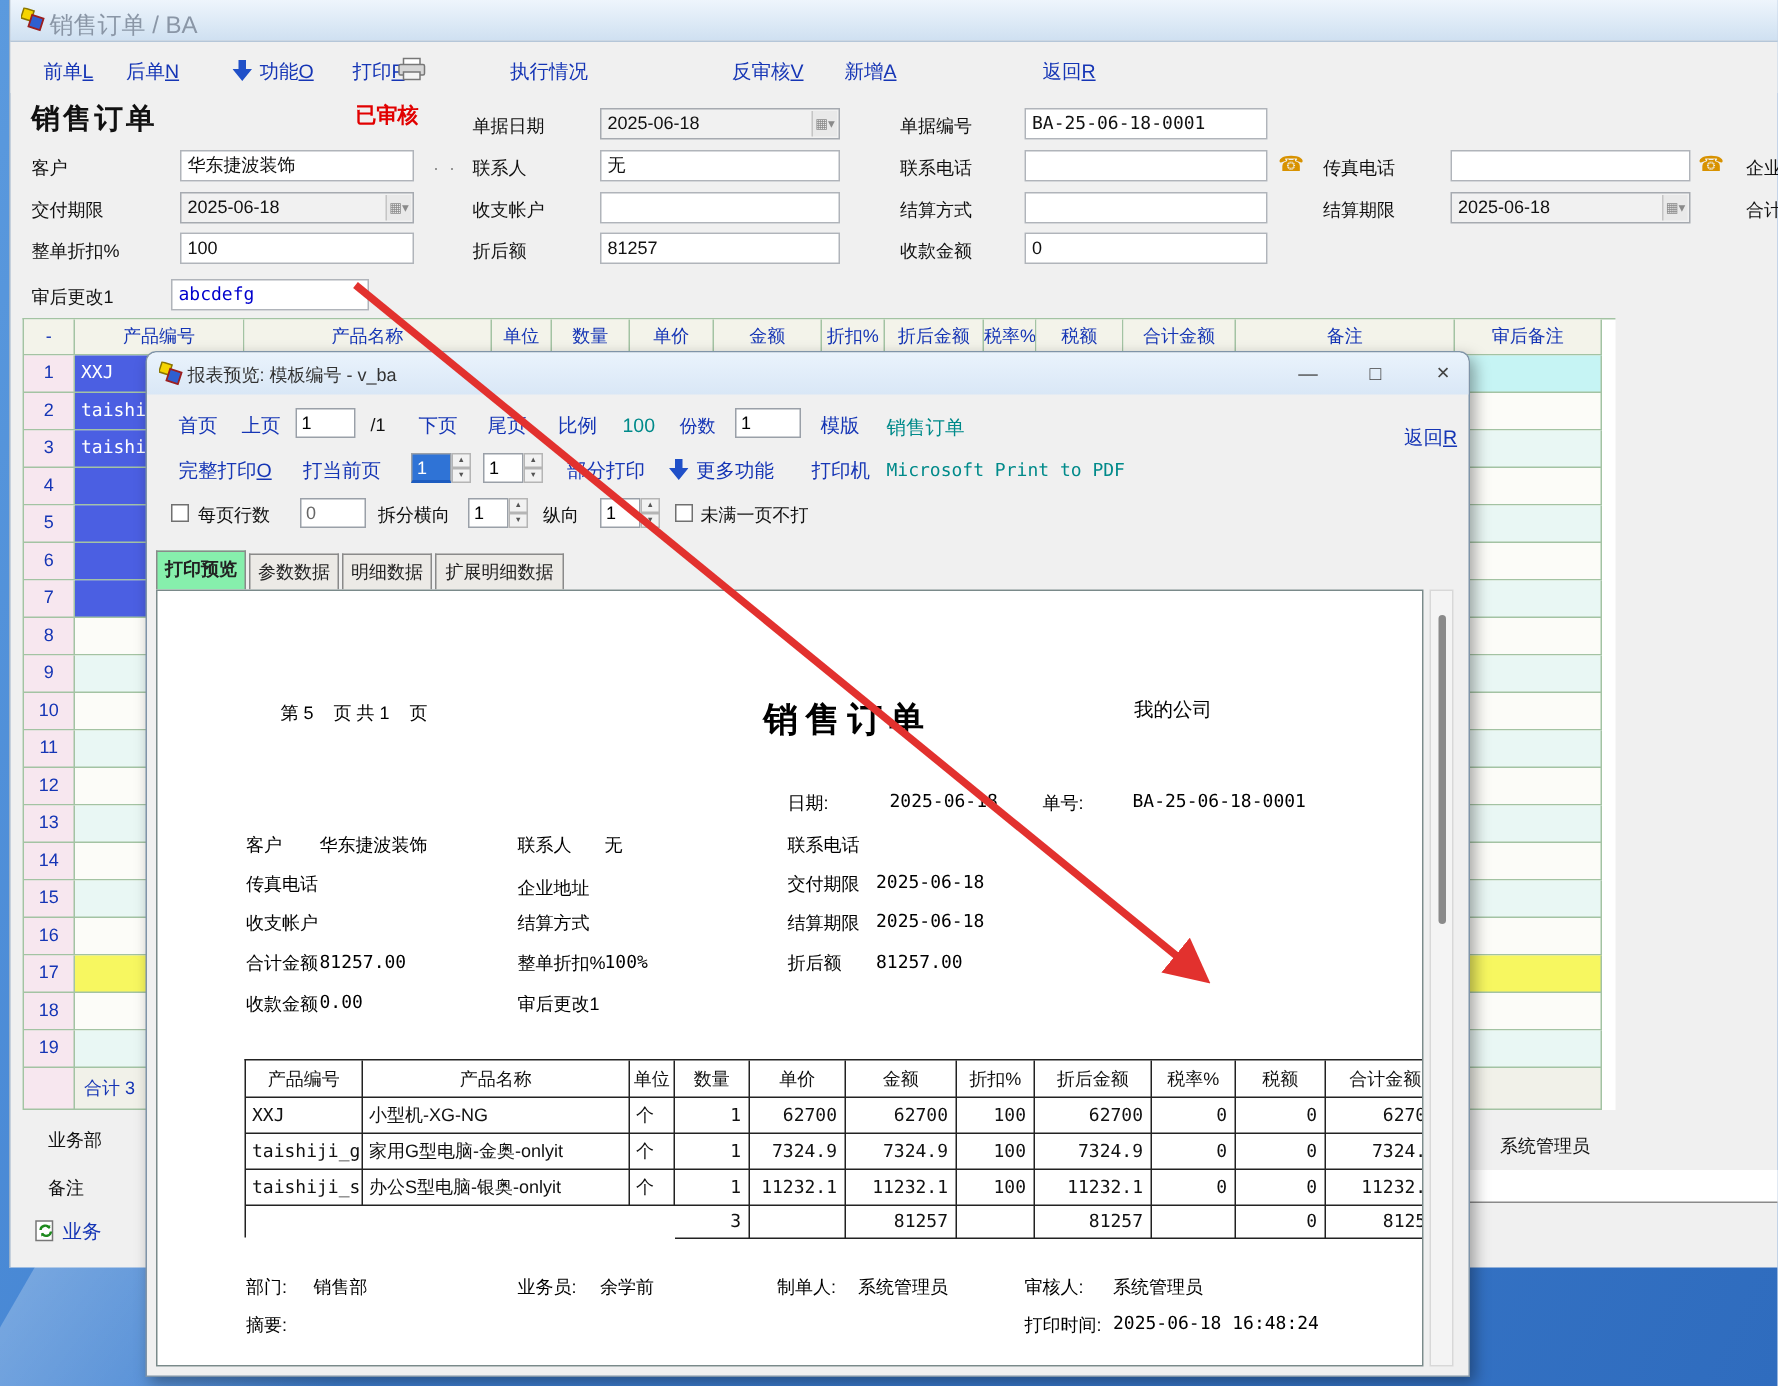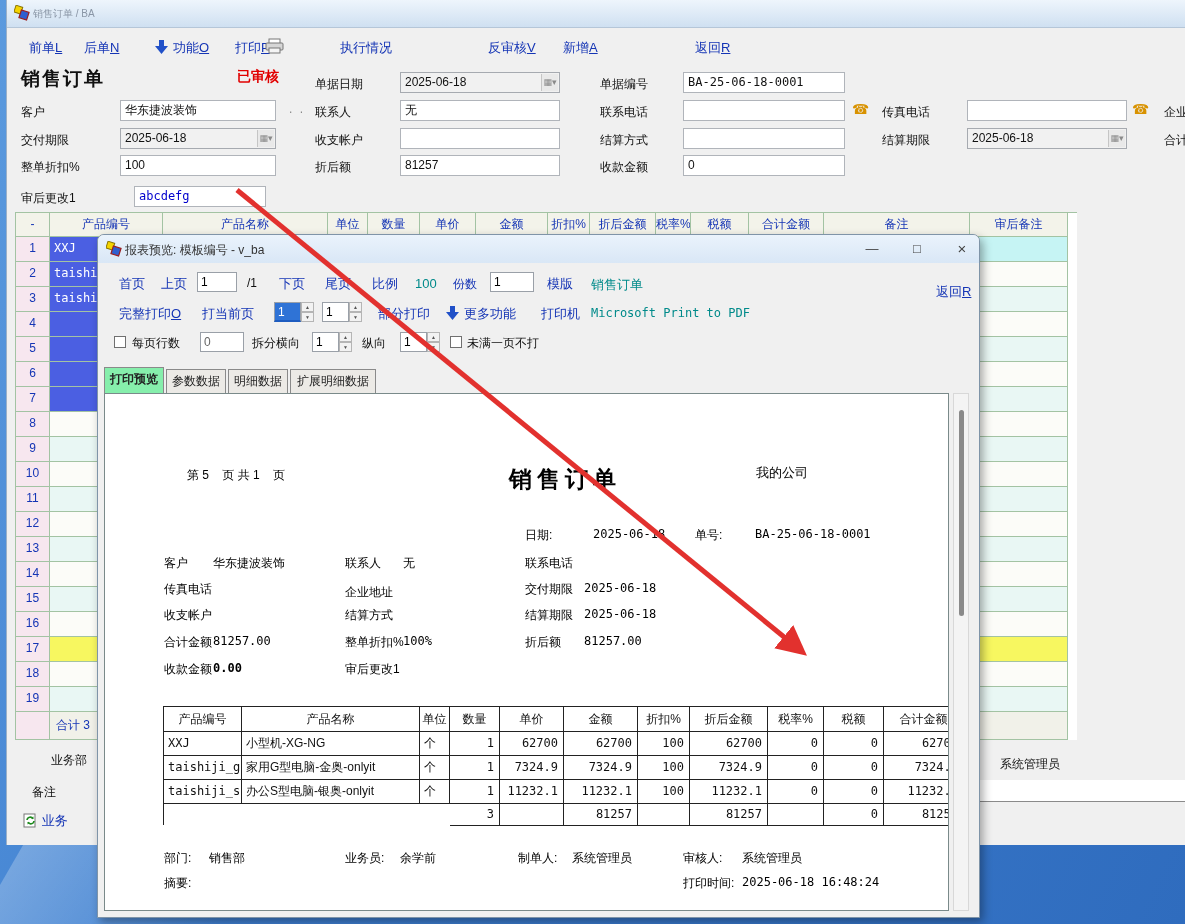--- a/index.html
+++ b/index.html
@@ -12,21 +12,21 @@
   #desktop { position:absolute; inset:0;
     background:linear-gradient(115deg,#5b9ade 0%,#3f7fd0 40%,#2f6cbe 100%); }
   #desktop:before { content:""; position:absolute; left:0; top:840px; width:420px; height:90px;
     background:linear-gradient(100deg,rgba(255,255,255,.25),rgba(255,255,255,0) 60%); transform:skewX(-30deg); }
 
   
   #app { position:absolute; left:6px; top:0; right:0; height:845px; background:#f0f0f0;
     border-left:1px solid #9ab0c8; }
   #titlebar { position:absolute; left:0; top:0; right:0; height:28px;
     background:linear-gradient(#eef5fc,#cfe0f1); border-bottom:1px solid #b5c6d8; }
-  #titlebar .t { position:absolute; left:26px; top:7px; color:#8a96a6; font-size:10px; }
+  #titlebar .t { position:absolute; left:26px; top:7px; color:#8a96a6; font-size:16px; }
   .app-ico { position:absolute; left:7px; top:5px; }
   #menubar { position:absolute; left:0; top:28px; right:0; height:34px; background:#f0f0f0; }
   .mi { position:absolute; top:11px; color:#1535b5; font-size:13px; cursor:pointer; }
   .hot { text-decoration:underline; }
 
   
   .lbl { position:absolute; font-size:12px; color:#101010; white-space:nowrap; }
   .clip { width:26px; overflow:hidden; }
   .fld { position:absolute; height:21px; line-height:19px; background:#fff;
     border:1px solid #b0b4ba; padding:0 4px; font-size:12px; overflow:hidden; white-space:nowrap; }
@@ -40,21 +40,21 @@
 
   
   #grid { position:absolute; left:8px; top:212px; width:1062px; height:528px;
     border-top:1px solid #a3c3a3; border-left:1px solid #a3c3a3; background:#fff; }
   .gc { position:absolute; border-right:1px solid #a3c3a3; border-bottom:1px solid #a3c3a3;
     overflow:hidden; white-space:nowrap; font-size:12px; line-height:23px; }
   .gc.hd { background:#f3f3ea; color:#1535b5; text-align:center; line-height:22px; }
   .gc.num { background:#f7e7ef; color:#1535b5; text-align:center; }
 
   
-  #dept-lbl { position:absolute; left:25px; top:752px;margin-left:19px; }
+  #dept-lbl { position:absolute; left:25px; top:752px; }
   #note-lbl { position:absolute; left:25px; top:784px; }
   #biz-tab { position:absolute; left:16px; top:812px; color:#1535b5; font-size:13px; cursor:pointer; }
   #user-lbl { position:absolute; left:993px; top:756px; }
   #white-strip { position:absolute; left:600px; right:0; top:780px; height:22px; background:#fff;
     border-bottom:1px solid #8a8a8a; }
 
   
   #dialog { position:absolute; left:97px; top:234px; width:883px; height:684px; background:#f0f0f0;
     border:1px solid #7f94a8; border-radius:7px 7px 0 0; box-shadow:3px 4px 10px rgba(0,0,0,.35); }
   #dlg-title { position:absolute; left:0; top:0; right:0; height:28px; border-radius:6px 6px 0 0;
@@ -160,21 +160,21 @@
     <span class="lbl clip" style="left:1157px;top:132px">合计</span>
 
     <span class="lbl" style="left:14px;top:159px">整单折扣%</span>
     <div class="fld" style="left:113px;top:155px;width:156px">100</div>
     <span class="lbl" style="left:308px;top:159px">折后额</span>
     <div class="fld" style="left:393px;top:155px;width:160px">81257</div>
     <span class="lbl" style="left:593px;top:159px">收款金额</span>
     <div class="fld" style="left:676px;top:155px;width:162px">0</div>
 
     <span class="lbl" style="left:14px;top:190px">审后更改1</span>
-    <div class="fld mono" style="left:127px;top:186px;width:132px;color:#0000cd">abcdefg</div>
+    <div class="fld mono" style="left:107px;top:186px;width:132px;color:#0000cd">abcdefg</div>
 
     <div id="grid">
         <div class="gc hd" style="left: 0px; top: 0px; width: 34px; height: 24px;">-</div>
         <div class="gc hd" style="left: 34px; top: 0px; width: 113px; height: 24px;">产品编号</div>
         <div class="gc hd" style="left: 147px; top: 0px; width: 165px; height: 24px;">产品名称</div>
         <div class="gc hd" style="left: 312px; top: 0px; width: 40px; height: 24px;">单位</div>
         <div class="gc hd" style="left: 352px; top: 0px; width: 52px; height: 24px;">数量</div>
         <div class="gc hd" style="left: 404px; top: 0px; width: 56px; height: 24px;">单价</div>
         <div class="gc hd" style="left: 460px; top: 0px; width: 72px; height: 24px;">金额</div>
         <div class="gc hd" style="left: 532px; top: 0px; width: 42px; height: 24px;">折扣%</div>
@@ -582,21 +582,21 @@
           <div class="pv" style="position: absolute; left: 240px; top: 213px;">结算方式</div>
           <div class="pv" style="position: absolute; left: 420px; top: 213px;">结算期限</div>
           <div class="pv mono" style="position: absolute; left: 479px; top: 213px;">2025-06-18</div>
           <div class="pv" style="position: absolute; left: 59px; top: 240px;">合计金额</div>
           <div class="pv mono" style="position: absolute; left: 108px; top: 240px;">81257.00</div>
           <div class="pv" style="position: absolute; left: 240px; top: 240px;">整单折扣%</div>
           <div class="pv mono" style="position: absolute; left: 298px; top: 240px;">100%</div>
           <div class="pv" style="position: absolute; left: 420px; top: 240px;">折后额</div>
           <div class="pv mono" style="position: absolute; left: 479px; top: 240px;">81257.00</div>
           <div class="pv" style="position: absolute; left: 59px; top: 267px;">收款金额</div>
-          <div class="pv mono" style="position: absolute; left: 108px; top: 267px; font-weight: bold;">0.00</div>
+          <div class="pv mono" style="position: absolute; left: 108px; top: 267px;">0.00</div>
           <div class="pv" style="position: absolute; left: 240px; top: 267px;">审后更改1</div>
         </div>
       <div id="pvtable" style="width: 800px; height: 119px;">
           <div class="pc" style="left: 0px; top: 0px; width: 78px; height: 25px; text-align: center; line-height: 24px;">产品编号</div>
           <div class="pc" style="left: 78px; top: 0px; width: 178px; height: 25px; text-align: center; line-height: 24px;">产品名称</div>
           <div class="pc" style="left: 256px; top: 0px; width: 30px; height: 25px; text-align: center; line-height: 24px;">单位</div>
           <div class="pc" style="left: 286px; top: 0px; width: 50px; height: 25px; text-align: center; line-height: 24px;">数量</div>
           <div class="pc" style="left: 336px; top: 0px; width: 64px; height: 25px; text-align: center; line-height: 24px;">单价</div>
           <div class="pc" style="left: 400px; top: 0px; width: 74px; height: 25px; text-align: center; line-height: 24px;">金额</div>
           <div class="pc" style="left: 474px; top: 0px; width: 52px; height: 25px; text-align: center; line-height: 24px;">折扣%</div>

